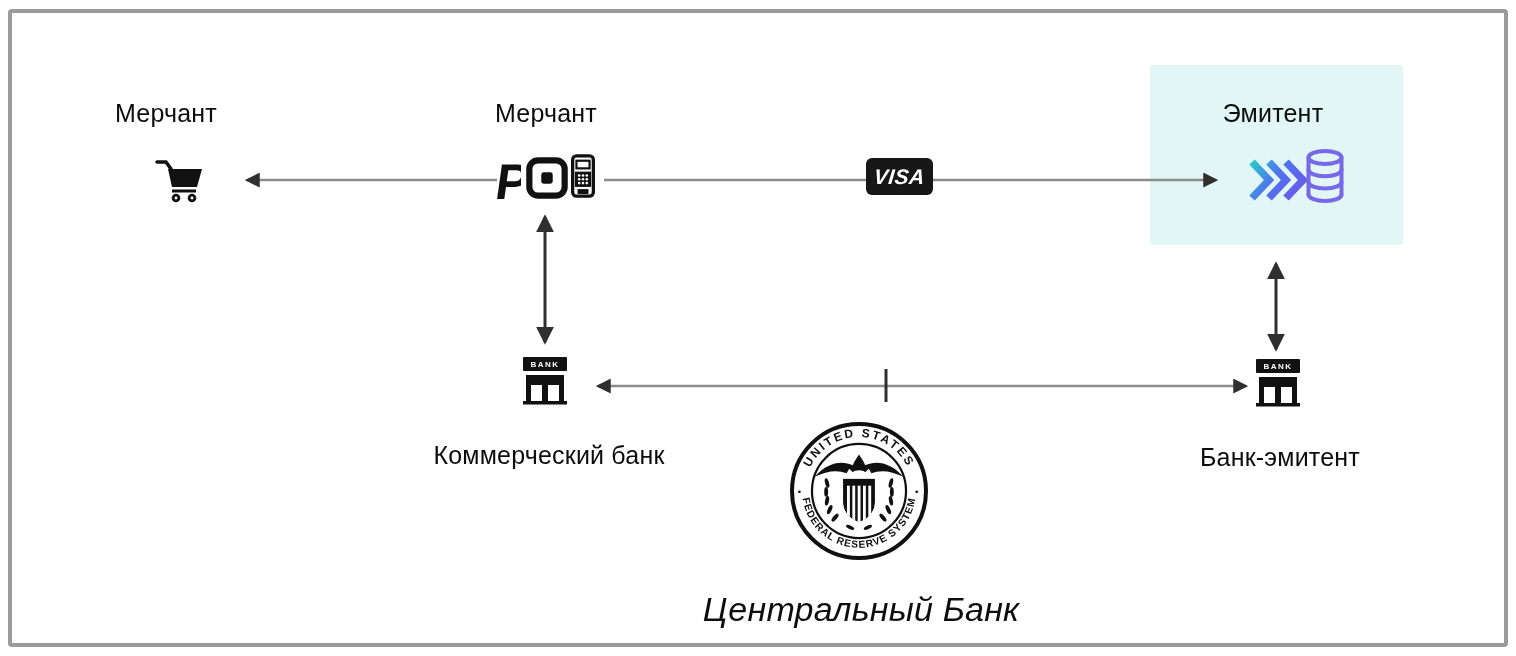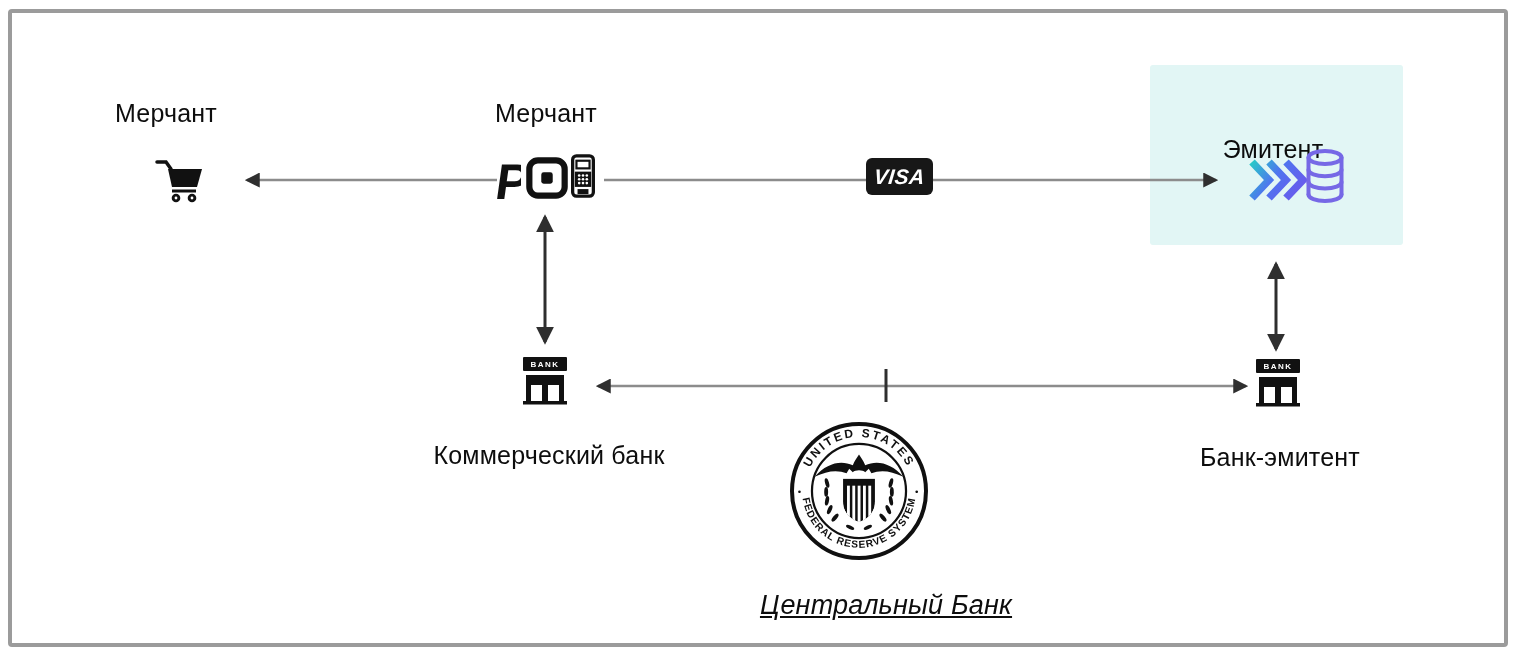--- a/index.html
+++ b/index.html
@@ -37,21 +37,21 @@
     <line x1="497" y1="180" x2="247" y2="180" stroke="#8c8c8c" stroke-width="2.5" marker-end="url(#head)"></line>
     <line x1="604" y1="180" x2="1216" y2="180" stroke="#8c8c8c" stroke-width="2.5" marker-end="url(#head)"></line>
     <line x1="545" y1="217" x2="545" y2="342" stroke="#2f2f2f" stroke-width="3" marker-start="url(#head)" marker-end="url(#head)"></line>
     <line x1="1276" y1="264" x2="1276" y2="349" stroke="#2f2f2f" stroke-width="3" marker-start="url(#head)" marker-end="url(#head)"></line>
     <line x1="598" y1="386" x2="1246" y2="386" stroke="#8c8c8c" stroke-width="2.5" marker-start="url(#head)" marker-end="url(#head)"></line>
     <line x1="886" y1="369" x2="886" y2="402" stroke="#2f2f2f" stroke-width="3"></line>
   </svg>
 
   <div class="lbl" style="left:166px;top:99px;">Мерчант</div>
   <div class="lbl" style="left:546px;top:99px;">Мерчант</div>
-  <div class="lbl" style="left:1273px;top:99px;margin-top:36px;">Эмитент</div>
+  <div class="lbl" style="left:1273px;top:99px;">Эмитент</div>
 
   <svg class="icon" style="left:154px;top:156px;" width="52" height="48" viewBox="0 0 52 48">
     <path d="M3,6 L12,6 L17,13" stroke="#111" stroke-width="3.5" fill="none" stroke-linecap="round"></path>
     <path d="M14,13 L48,13 L43,31 L18,31 Z" fill="#111"></path>
     <path d="M18,35 L42,35" stroke="#111" stroke-width="3"></path>
     <circle cx="22" cy="42" r="4.3" fill="#111"></circle>
     <circle cx="38" cy="42" r="4.3" fill="#111"></circle>
     <circle cx="22" cy="42" r="1.4" fill="#fff"></circle>
     <circle cx="38" cy="42" r="1.4" fill="#fff"></circle>
   </svg>
@@ -176,14 +176,14 @@
       <ellipse cx="107" cy="110" rx="5.5" ry="2.2" transform="rotate(50 107 110)"></ellipse>
       <ellipse cx="113" cy="101" rx="5.5" ry="2.2" transform="rotate(65 113 101)"></ellipse>
       <ellipse cx="116" cy="91" rx="5.5" ry="2.2" transform="rotate(80 116 91)"></ellipse>
       <ellipse cx="117" cy="81" rx="5.5" ry="2.2" transform="rotate(90 117 81)"></ellipse>
       <ellipse cx="116" cy="71" rx="5.5" ry="2.2" transform="rotate(105 116 71)"></ellipse>
       <ellipse cx="70" cy="121" rx="5" ry="2" transform="rotate(25 70 121)"></ellipse>
       <ellipse cx="90" cy="121" rx="5" ry="2" transform="rotate(-25 90 121)"></ellipse>
     </g>
   </svg>
 
-  <div class="lbl italic" style="left:886px;top:590px;font-size:27px;text-decoration:underline;">Центральный Банк</div>
+  <div class="lbl italic" style="left:861px;top:590px;font-size:34px;">Центральный Банк</div>
 </div>
 
 </body></html>

